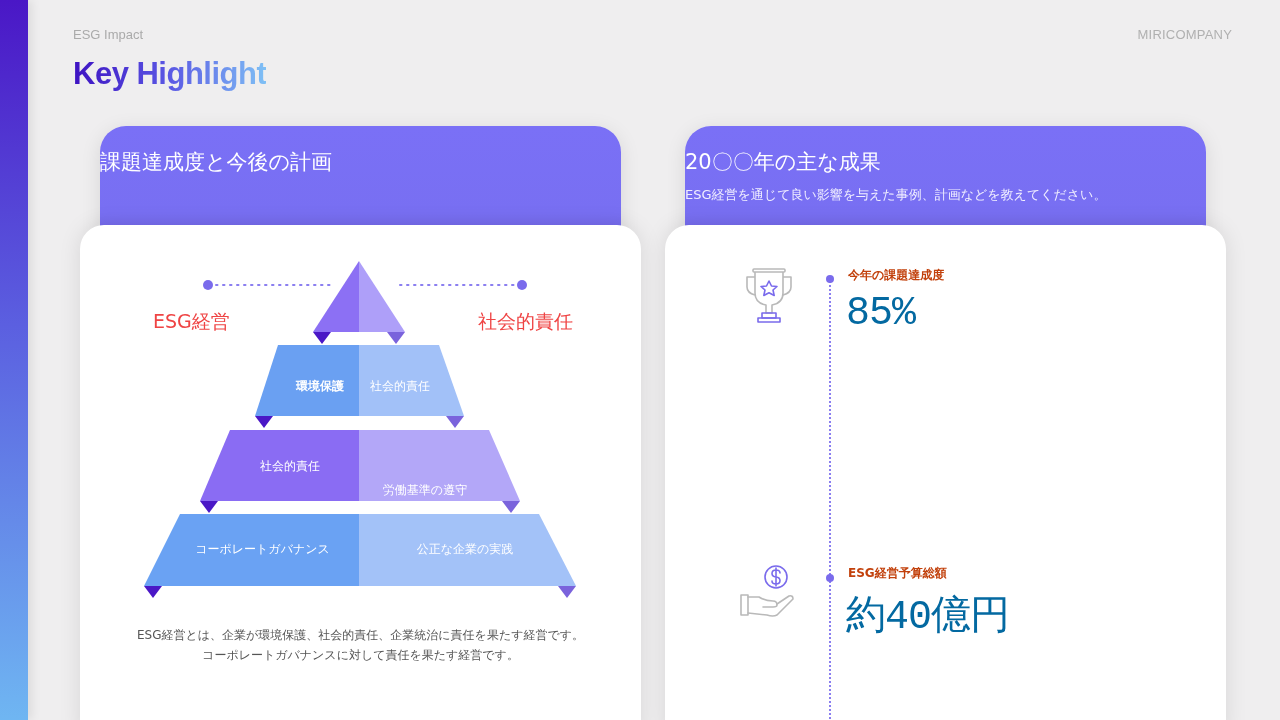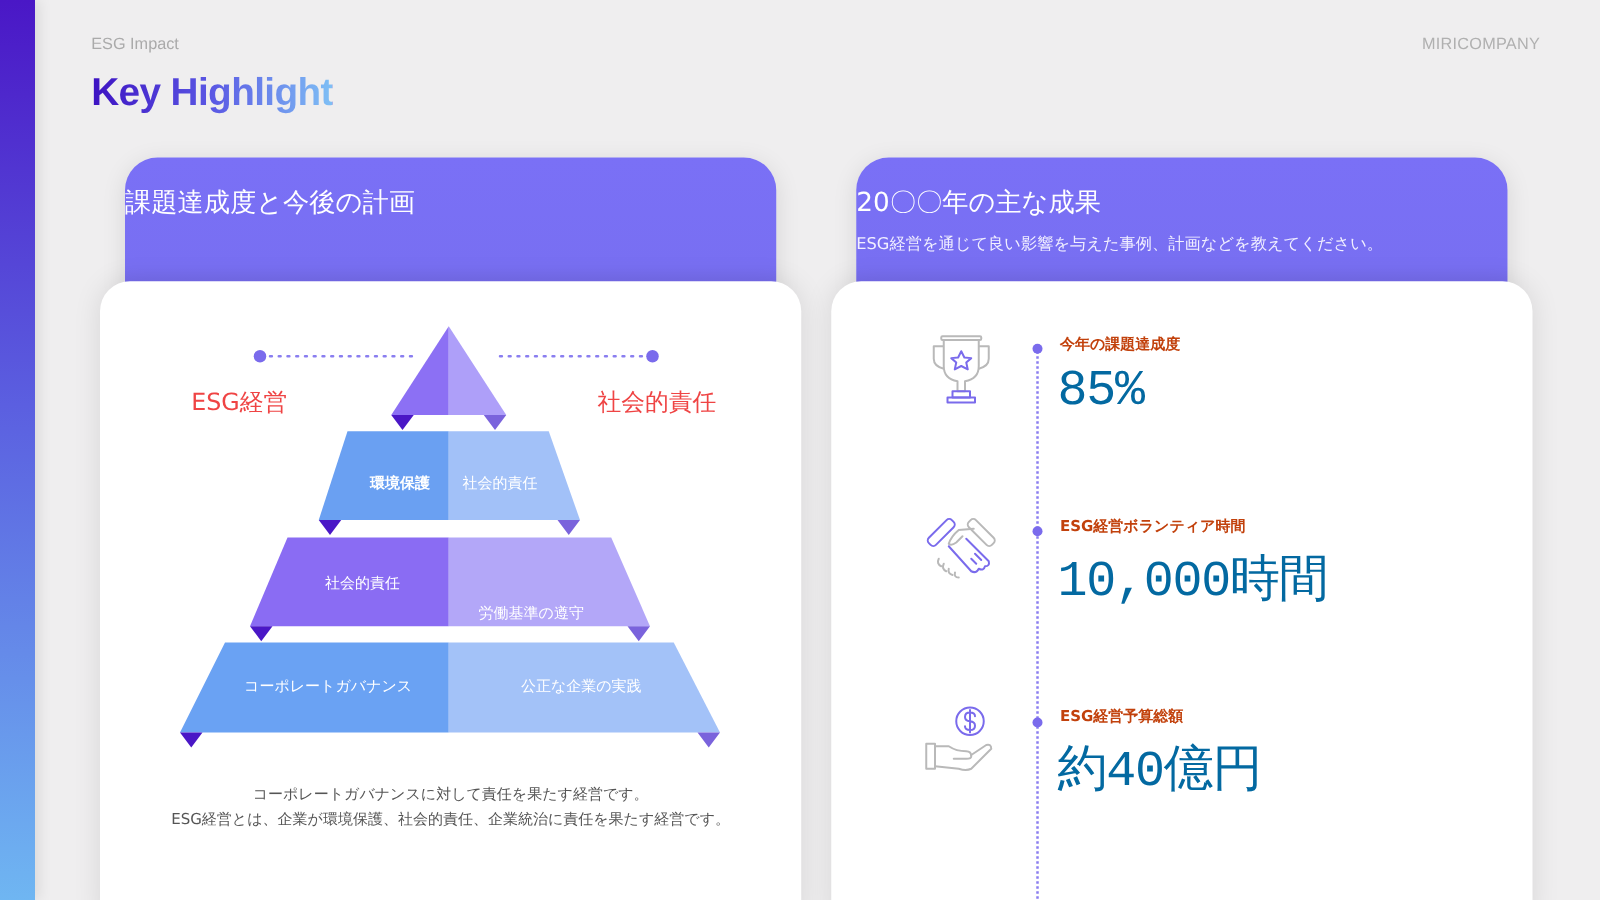--- a/index.html
+++ b/index.html
@@ -127,22 +127,22 @@
   <div class="side-label" style="left:398px;">社会的責任</div>
 
   <div class="tier-label" style="left:200px; top:153px; width:80px;font-weight:bold;">環境保護</div>
   <div class="tier-label" style="left:280px; top:153px; width:80px;">社会的責任</div>
   <div class="tier-label" style="left:150px; top:233px; width:120px;">社会的責任</div>
   <div class="tier-label" style="left:285px; top:233px; width:120px;margin-top:24px;">労働基準の遵守</div>
   <div class="tier-label" style="left:95px; top:316px; width:175px;">コーポレートガバナンス</div>
   <div class="tier-label" style="left:300px; top:316px; width:170px;text-align:center;">公正な企業の実践</div>
 
   <div class="desc">
+    <div>ESG経営とは、企業が環境保護、社会的責任、企業統治に責任を果たす経営です。</div>
     <div>コーポレートガバナンスに対して責任を果たす経営です。</div>
-    <div>ESG経営とは、企業が環境保護、社会的責任、企業統治に責任を果たす経営です。</div>
   </div>
 </div>
 
 <div class="card-head" id="right-head">
   <div class="h">20〇〇年の主な成果</div>
   <div class="s">ESG経営を通じて良い影響を与えた事例、計画などを教えてください。</div>
 </div>
 <div class="card-body" id="right-body">
   <div class="timeline"></div>
 
@@ -158,37 +158,20 @@
         <polygon points="32,16 34.5,21 40,21.5 36,25 37.2,30.5 32,27.8 26.8,30.5 28,25 24,21.5 29.5,21"></polygon>
         <rect x="25" y="48" width="14" height="5"></rect>
         <rect x="21" y="53" width="22" height="4"></rect>
       </g>
     </svg>
     <div class="dot" style="top:10px;"></div>
     <div class="lbl" style="top:2px;">今年の課題達成度</div>
     <div class="val" style="top:26px;">85%</div>
   </div>
 
-  <div class="stat" style="top:190px;">
-    <svg class="icon" style="top:-8px;" viewBox="0 0 64 64">
-      <g fill="none" stroke="#b9b9b9" stroke-width="1.6" stroke-linejoin="round" stroke-linecap="round">
-        <rect x="44" y="6" width="8" height="26" rx="3" transform="rotate(-45 48 19)"></rect>
-        <path d="M42 16 L30 17 Q24 22 22 28 Q24 30 28 27 L33 22"></path>
-        <path d="M14 40 Q12 44 16 46 M18 44 Q16 48 20 50 M22 48 Q21 52 25 53 M27 51 Q26 55 30 55"></path>
-      </g>
-      <g fill="none" stroke="#7a6bec" stroke-width="1.6" stroke-linejoin="round" stroke-linecap="round">
-        <rect x="12" y="6" width="8" height="26" rx="3" transform="rotate(45 16 19)"></rect>
-        <path d="M22 30 L40 50 Q44 52 46 48 Q50 50 51 46 Q55 46 54 42 L36 24"></path>
-        <path d="M44 44 L40 40 M48 41 L43 36"></path>
-      </g>
-    </svg>
-    <div class="dot" style="top:6px;"></div>
-    <div class="lbl" style="top:-2px;">ESG経営ボランティア時間</div>
-    <div class="val" style="top:20px;">10,000時間</div>
-  </div>
 
   <div class="stat" style="top:342px;">
     <svg class="icon" style="top:-4px;" viewBox="0 0 64 64">
       <g fill="none" stroke="#7a6bec" stroke-width="1.6">
         <circle cx="39" cy="14" r="11"></circle>
         <path d="M43 10 Q43 7 39 7 Q35 7 35 10.5 Q35 13.5 39 14 Q43 14.5 43 17.5 Q43 21 39 21 Q35 21 35 18 M39 5 V23" stroke-linecap="round"></path>
       </g>
       <g fill="none" stroke="#b9b9b9" stroke-width="1.6" stroke-linejoin="round" stroke-linecap="round">
         <rect x="4" y="32" width="7" height="20"></rect>
         <path d="M11 34 L22 34 Q28 38 36 38 Q40 38 40 42 Q40 44 36 44 L26 44"></path>

